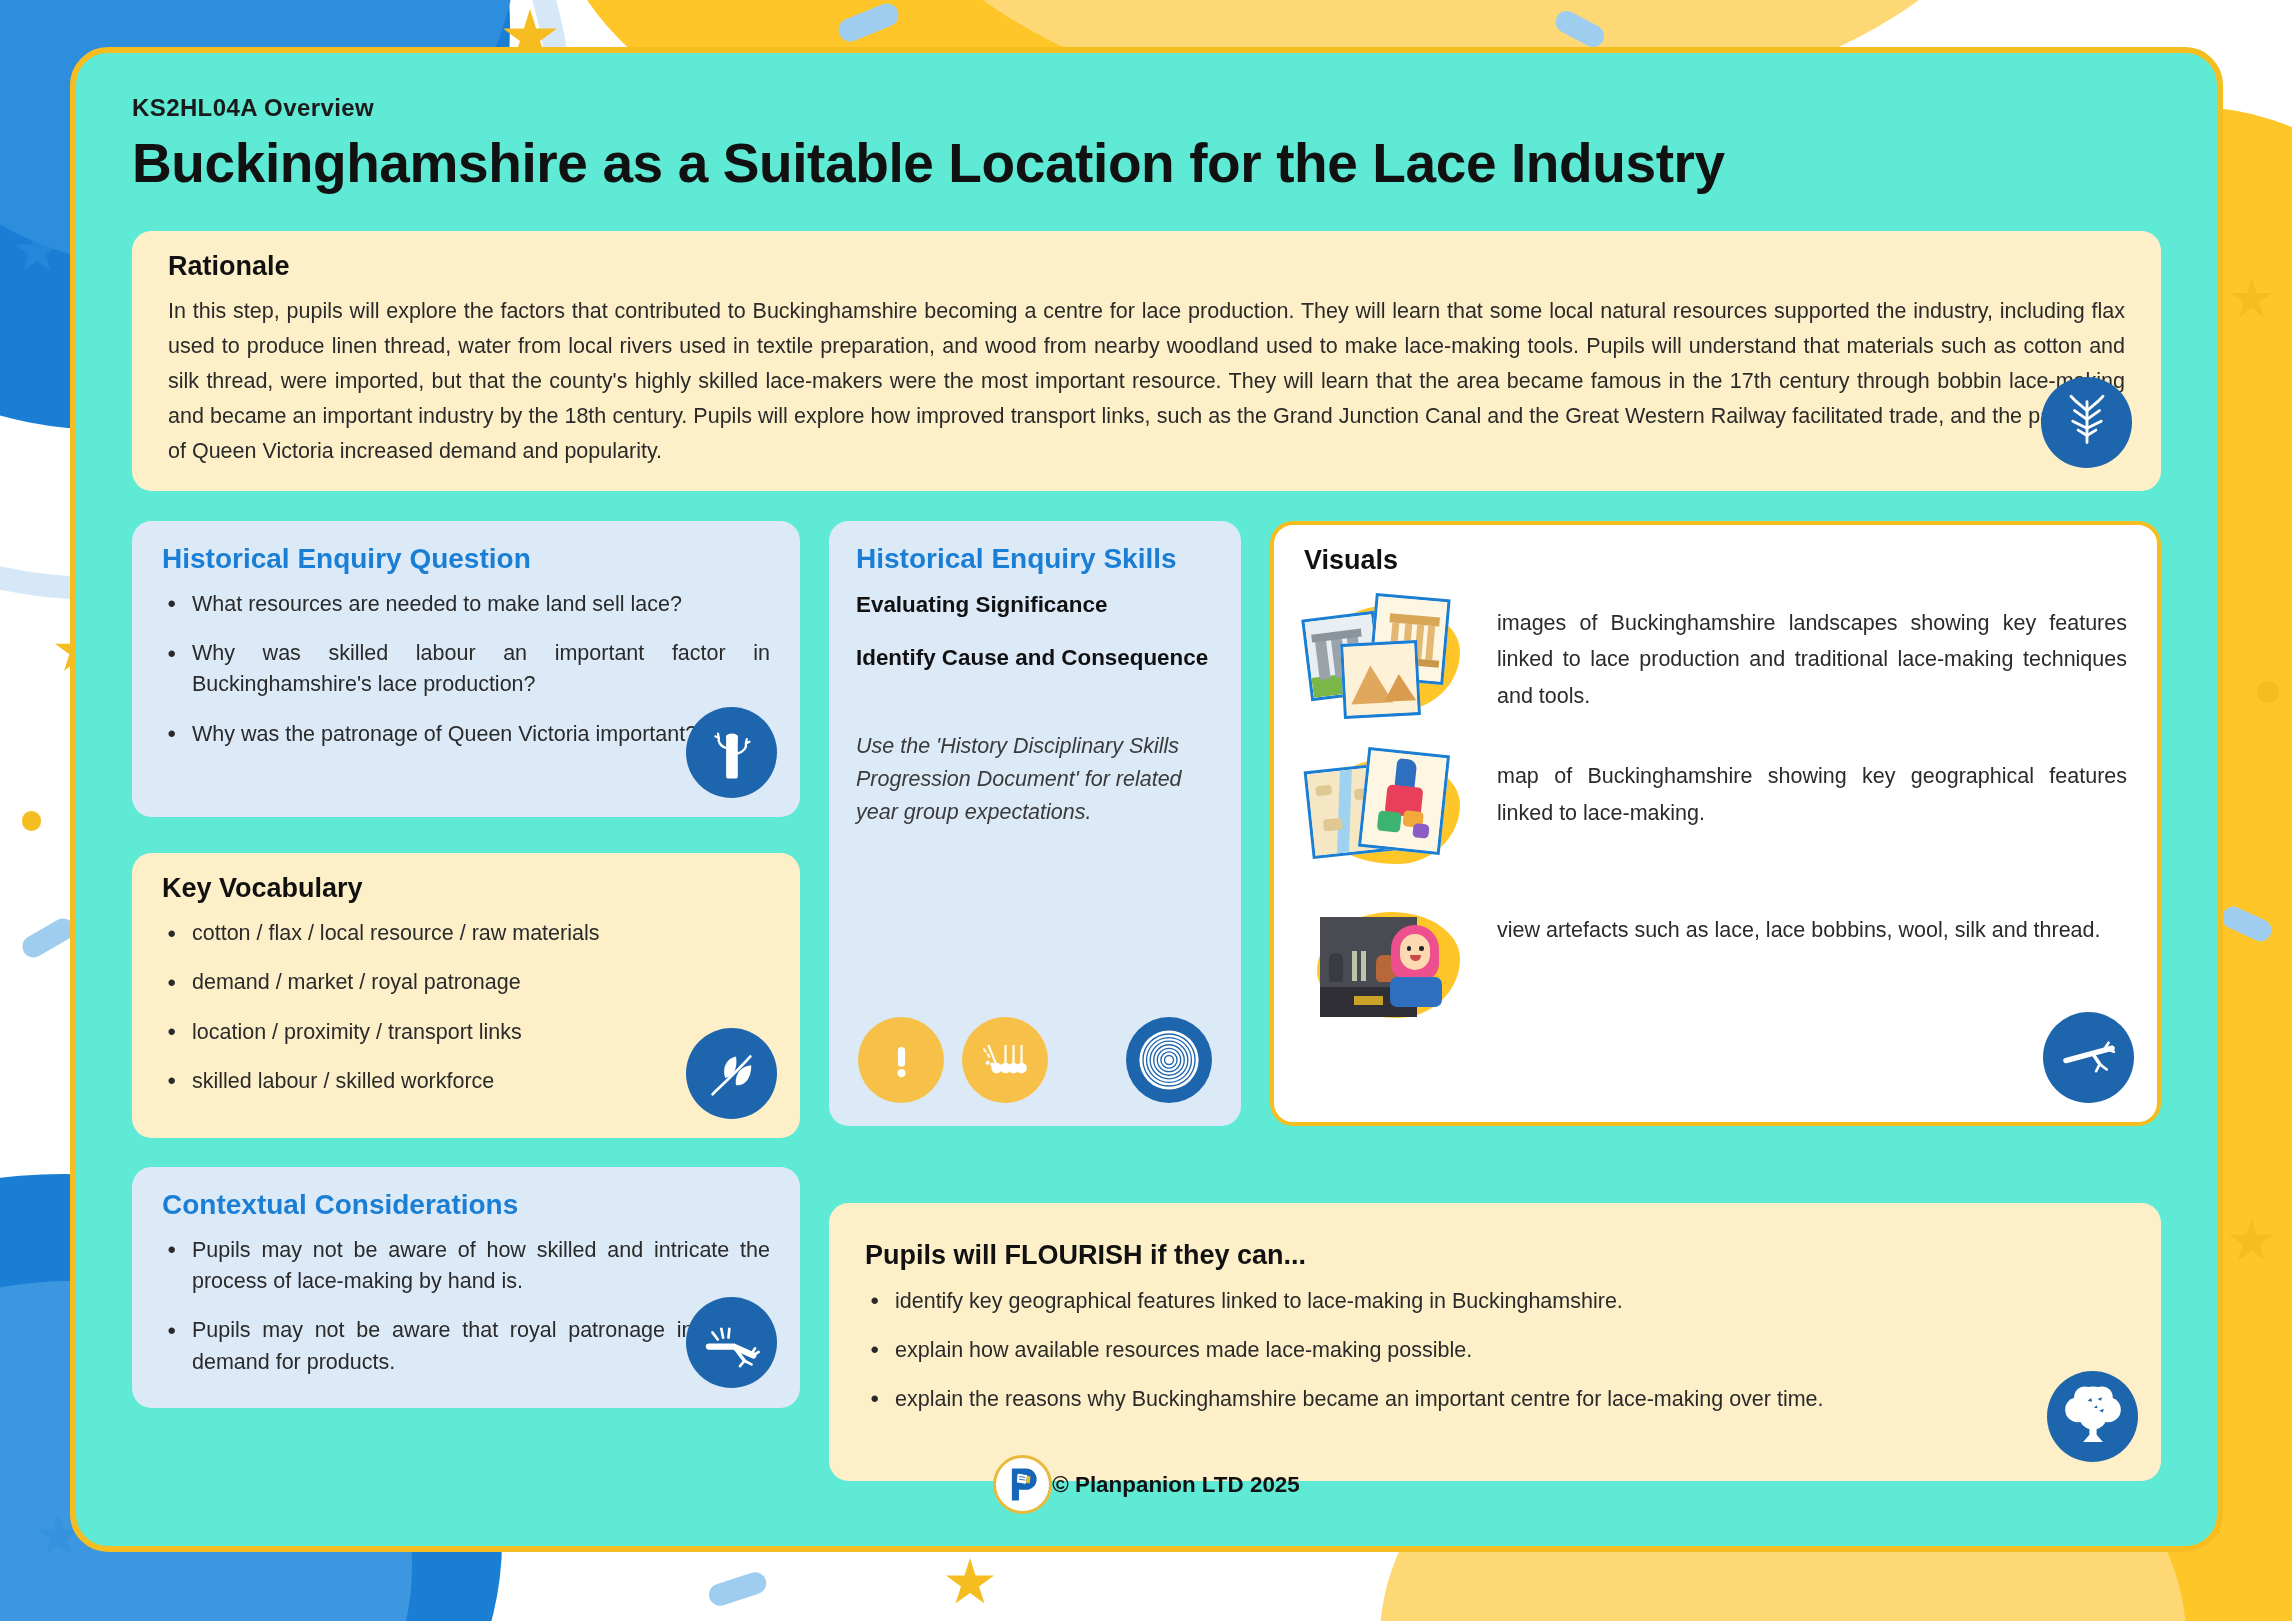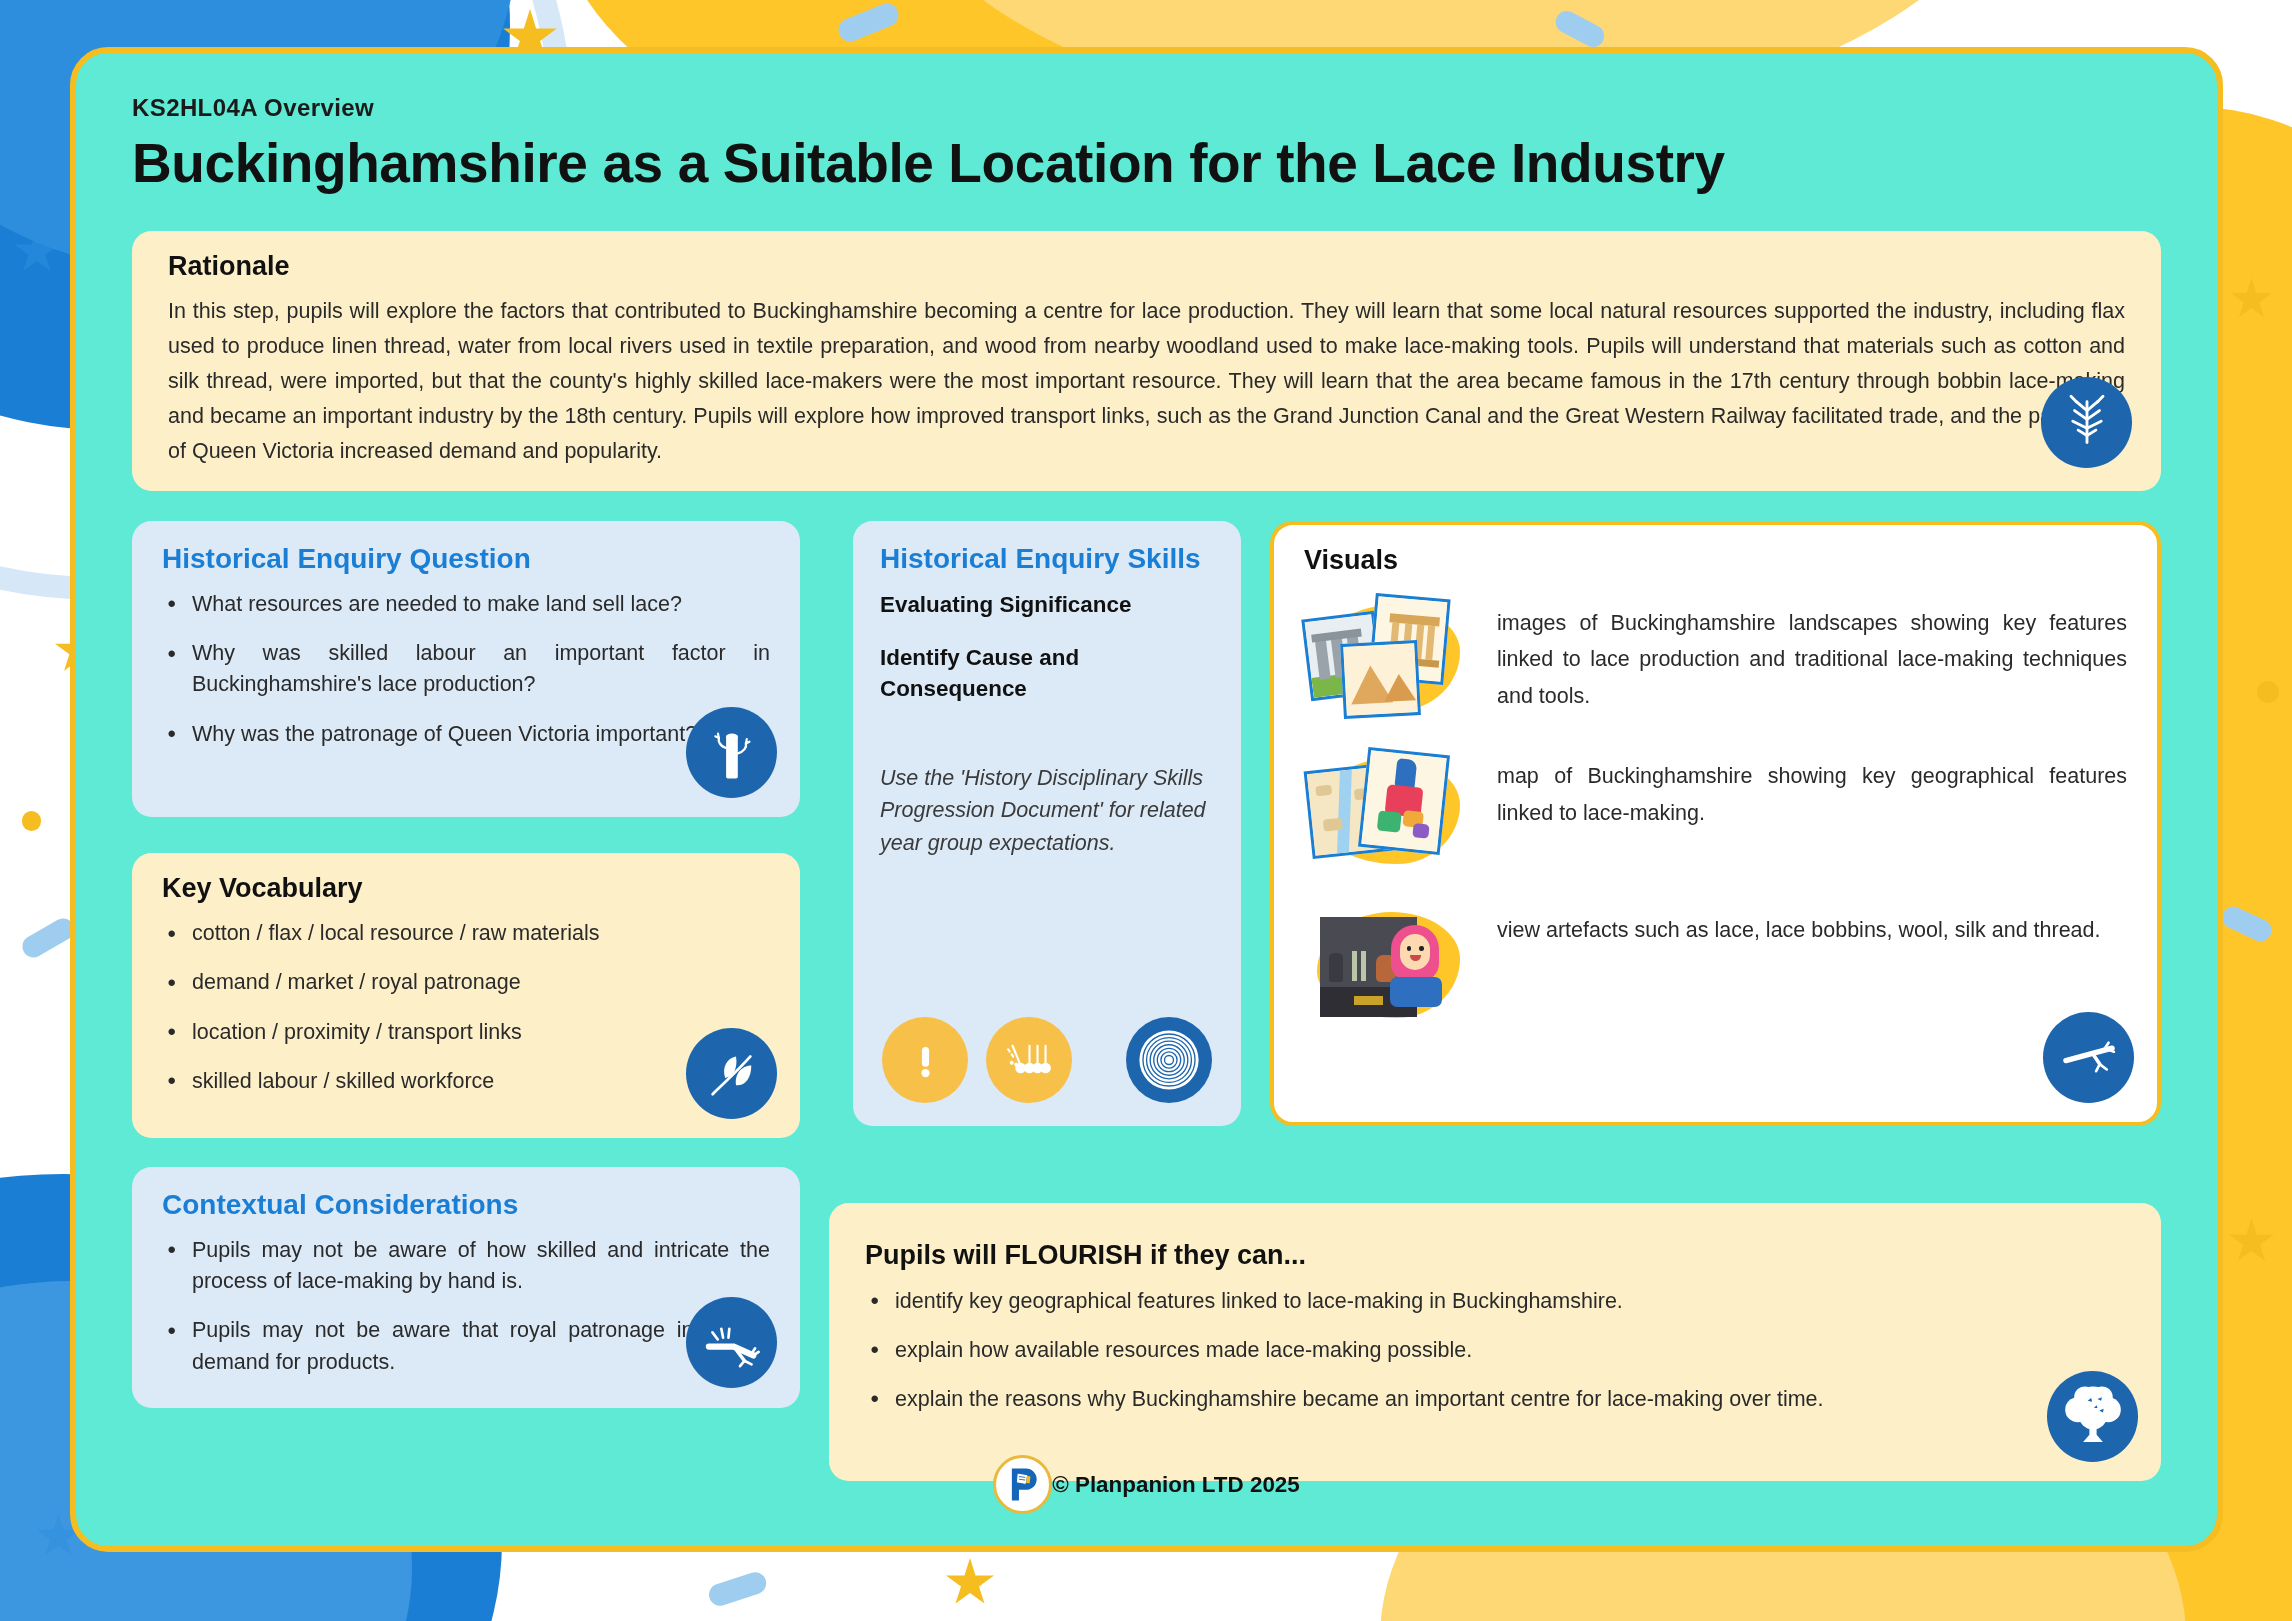--- a/index.html
+++ b/index.html
@@ -132,21 +132,21 @@
   }
 
   
   .row-mid { display: flex; gap: 29px; align-items: flex-start; }
   .col-left  { width: 668px; flex: none; }
   .col-mid   { width: 412px; flex: none; }
   .col-right { flex: 1; }
 
   .p-heq { padding: 21.5px 30px 30px 30px; min-height: 296px; margin-bottom: 25px; }
   .p-vocab { padding: 19.7px 30px 27px 30px; min-height: 285px; }
-  .p-skills { padding: 21.5px 27px 21.5px 27px; min-height: 605px; margin-left: 24px; }
+  .p-skills { padding: 21.5px 27px 21.5px 27px; min-height: 605px; }
   .p-visuals { padding: 19.7px 30px 23px 30px; min-height: 605px; }
 
   ul.bul { list-style: none; }
   ul.bul li {
     position: relative; padding-left: 30px;
     font-size: 21.5px; line-height: 1.45; color: #2a2a2a;
     margin-bottom: 18px; text-align: justify;
   }
   ul.bul li::before {
     content: "•"; position: absolute; left: 5.4px; top: -1.8px;

